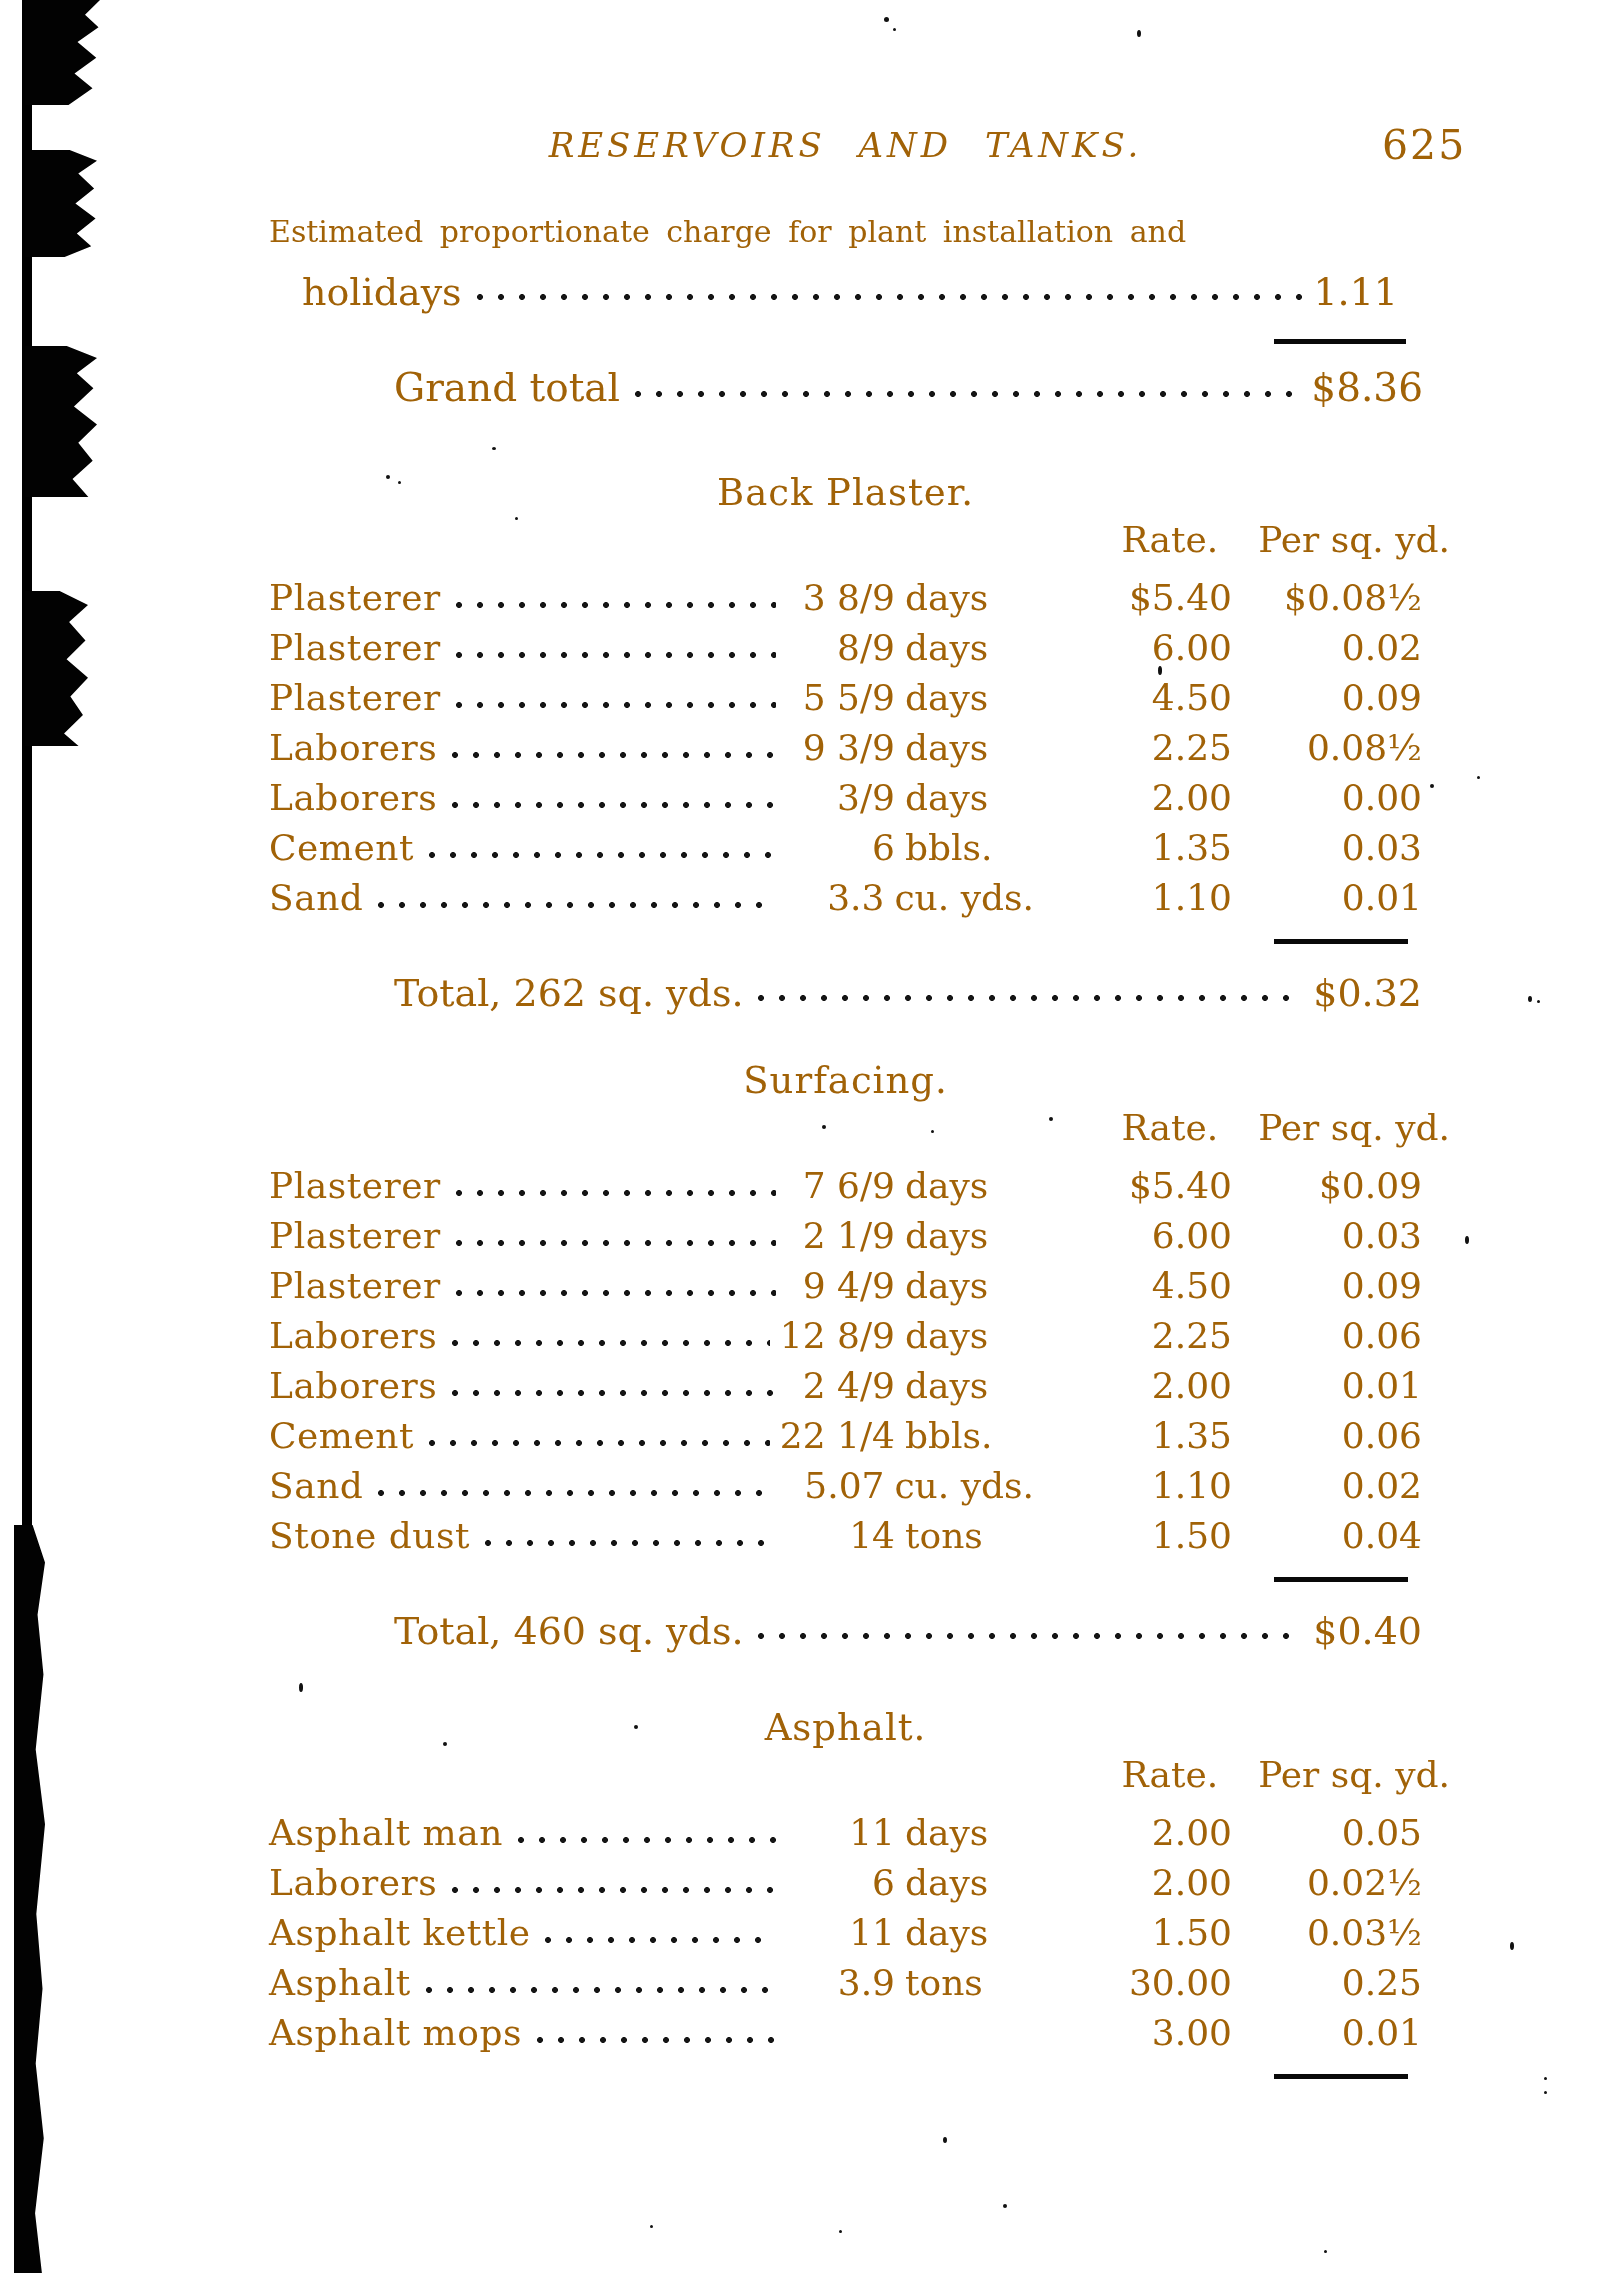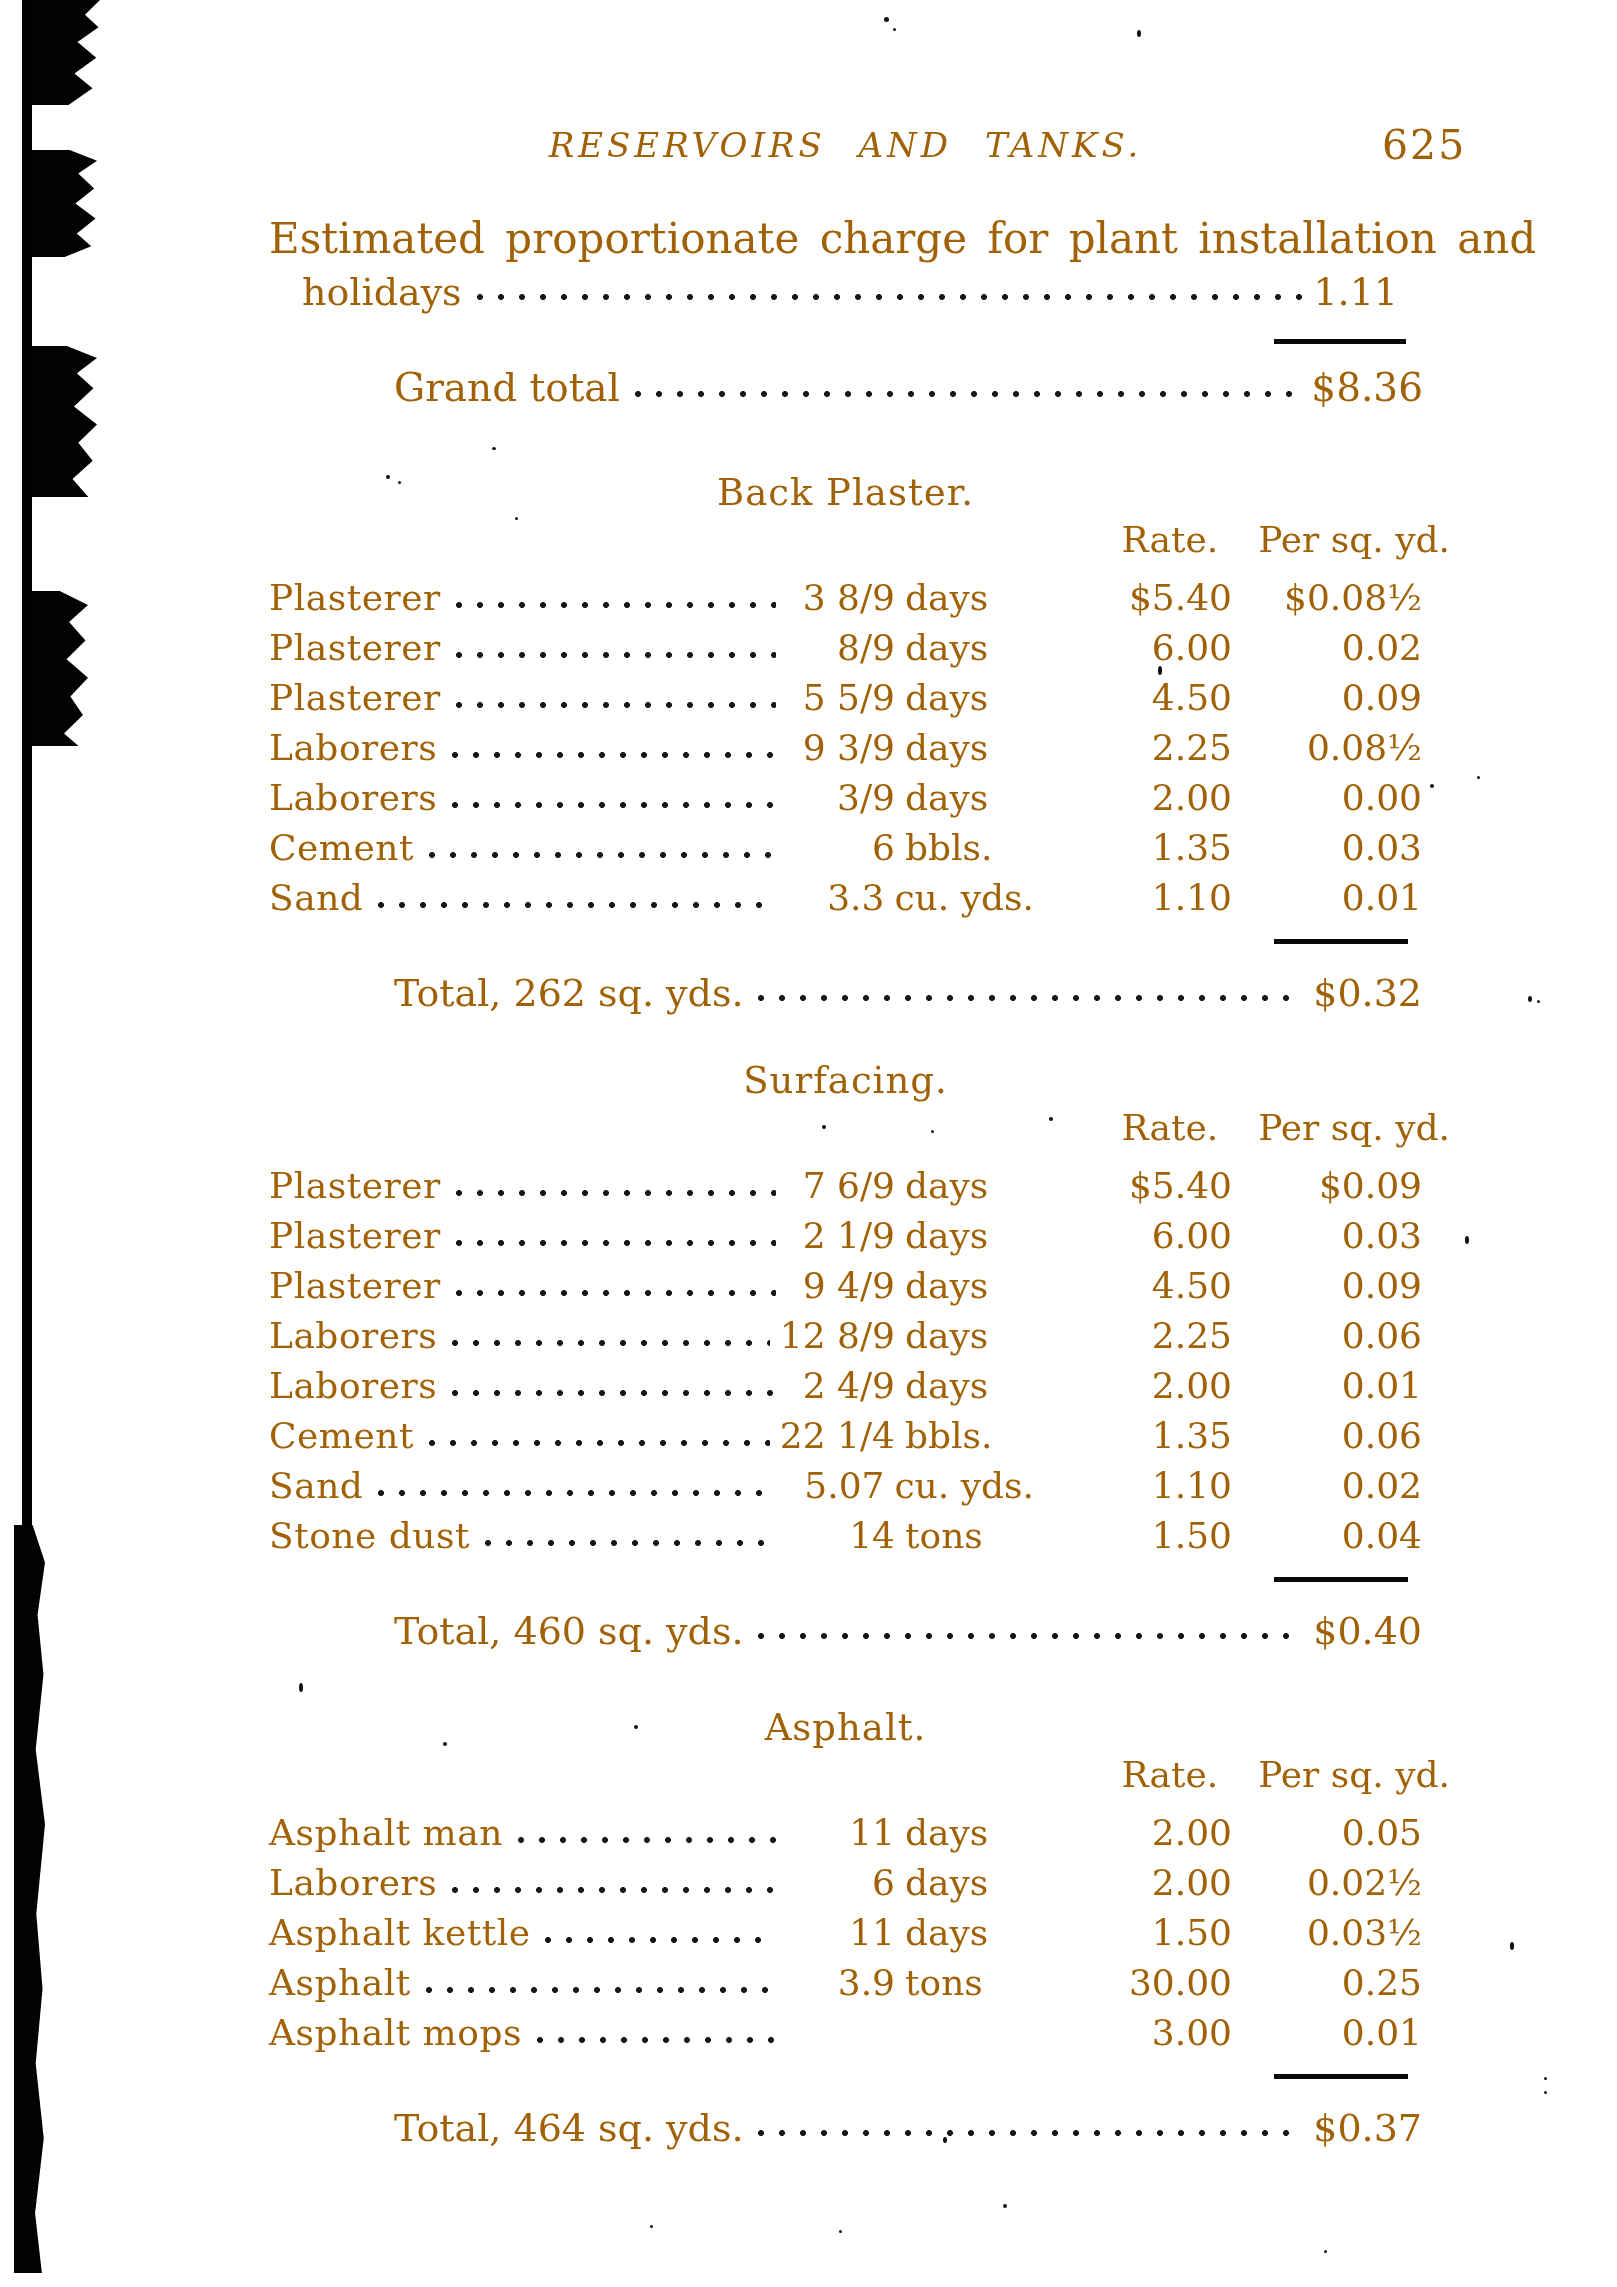--- a/index.html
+++ b/index.html
@@ -22,21 +22,21 @@
     clip-path:polygon(0 0,58% 0,100% 8%,72% 18%,95% 28%,68% 40%,100% 52%,74% 64%,94% 76%,66% 88%,88% 100%,0 100%);}
   .blob.b4{left:25px;top:591px;width:63px;height:155px;
     clip-path:polygon(0 0,55% 0,100% 9%,70% 20%,96% 32%,66% 44%,100% 56%,72% 68%,92% 80%,62% 92%,85% 100%,0 100%);}
   .stripe{position:absolute;left:14px;top:1525px;width:31px;height:748px;background:#020202;
     clip-path:polygon(0 0,60% 0,100% 5%,76% 12%,95% 20%,70% 30%,100% 40%,72% 52%,92% 62%,70% 72%,96% 82%,68% 92%,90% 100%,0 100%);}
   .speck{position:absolute;background:#111;border-radius:50%;}
   
   .running-head{position:absolute;left:269px;top:125px;width:1153px;text-align:center;
     font-style:italic;font-size:34px;letter-spacing:4px;word-spacing:18px;white-space:nowrap;}
   .page-num{position:absolute;left:1382px;top:121px;font-size:41px;letter-spacing:2px;}
-  .intro1{position:absolute;left:269px;top:214px;font-size:42px;word-spacing:7px;white-space:nowrap;}
+  .intro1{position:absolute;left:269px;top:214px;font-size:30px;word-spacing:7px;white-space:nowrap;}
   .hang-line{position:absolute;left:302px;top:269px;width:1096px;display:flex;align-items:flex-end;
     font-size:38px;height:46px;line-height:46px;}
   .rule-top{position:absolute;left:1274px;top:339px;width:132px;height:5px;background:#090909;}
   .grand-line{position:absolute;left:394px;top:364px;width:1029px;display:flex;align-items:baseline;
     font-size:39px;height:48px;line-height:48px;}
   
   .leader{flex:1 1 auto;align-self:stretch;margin:0 10px 0 14px;
     background-image:radial-gradient(circle at 4px 4px,#151515 2.6px,transparent 3.3px);
     background-size:21px 9px;background-repeat:repeat-x;
     background-position:0 calc(100% - 13px);}
@@ -282,25 +282,20 @@
           <div class="trow">
             <span class="tlabel">Asphalt mops</span>
             <div class="leader"></div>
             <span class="tqty"></span>
             <span class="tunit"></span>
             <span class="trate">3.00</span>
             <span class="tper">0.01</span>
           </div>
         </div>
     <div class="sum-rule"></div>
-    <div class="total-line">
-      <span>Total, 464 sq. yds.</span>
-      <div class="leader"></div>
-      <span class="t-value">$0.37</span>
-    </div>
   </div>
     </div>
 <div class="speck" style="left: 884px; top: 17px; width: 5px; height: 5px;"></div>
     <div class="speck" style="left: 893px; top: 28px; width: 3px; height: 3px;"></div>
     <div class="speck" style="left: 1137px; top: 30px; width: 4px; height: 7px;"></div>
     <div class="speck" style="left: 386px; top: 475px; width: 4px; height: 4px;"></div>
     <div class="speck" style="left: 398px; top: 481px; width: 3px; height: 3px;"></div>
     <div class="speck" style="left: 492px; top: 447px; width: 4px; height: 3px;"></div>
     <div class="speck" style="left: 515px; top: 517px; width: 3px; height: 3px;"></div>
     <div class="speck" style="left: 1158px; top: 666px; width: 4px; height: 9px;"></div>

